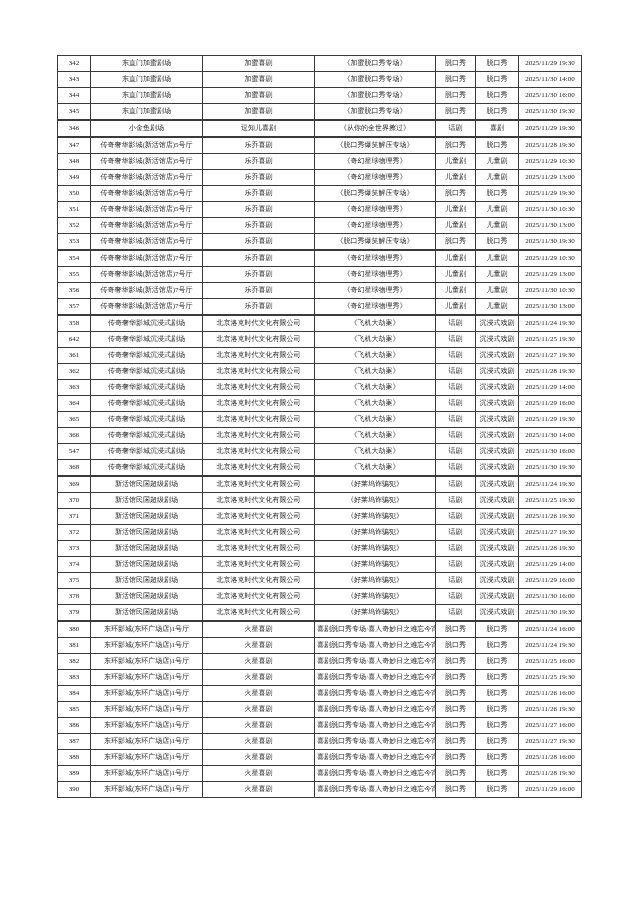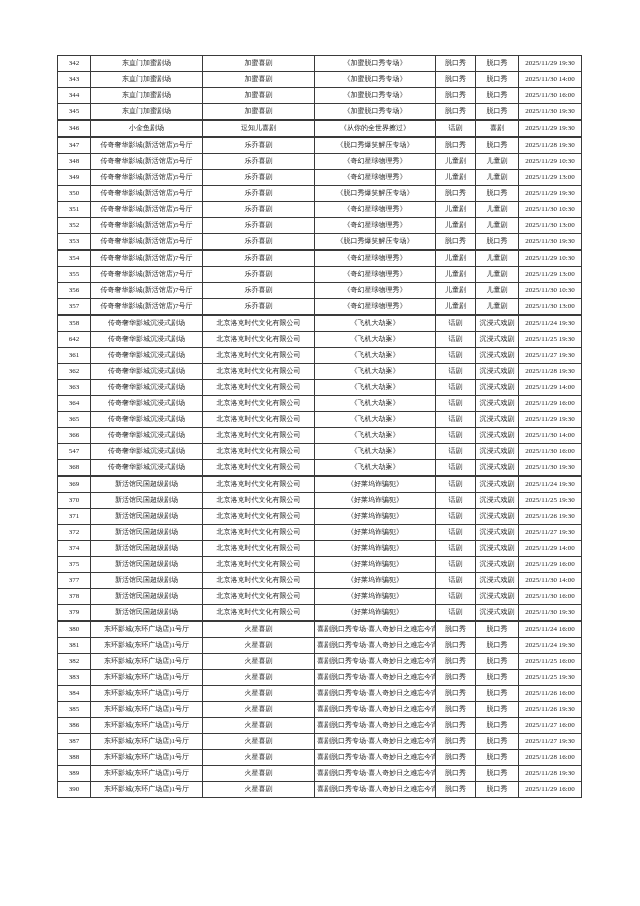--- a/index.html
+++ b/index.html
@@ -329,45 +329,45 @@
         <tr>
           <td>372</td>
           <td>新活馆民国超级剧场</td>
           <td>北京洛克时代文化有限公司</td>
           <td>《好莱坞诈骗犯》</td>
           <td>话剧</td>
           <td>沉浸式戏剧</td>
           <td>2025/11/27 19:30</td>
         </tr>
         <tr>
+          <td>373</td>
+          <td>新活馆民国超级剧场</td>
+          <td>北京洛克时代文化有限公司</td>
+          <td>《好莱坞诈骗犯》</td>
+          <td>话剧</td>
+          <td>沉浸式戏剧</td>
+          <td>2025/11/28 19:30</td>
+        </tr>
+        <tr>
           <td>374</td>
           <td>新活馆民国超级剧场</td>
           <td>北京洛克时代文化有限公司</td>
           <td>《好莱坞诈骗犯》</td>
           <td>话剧</td>
           <td>沉浸式戏剧</td>
           <td>2025/11/29 14:00</td>
         </tr>
         <tr>
           <td>375</td>
           <td>新活馆民国超级剧场</td>
           <td>北京洛克时代文化有限公司</td>
           <td>《好莱坞诈骗犯》</td>
           <td>话剧</td>
           <td>沉浸式戏剧</td>
           <td>2025/11/29 16:00</td>
-        </tr>
-        <tr>
-          <td>377</td>
-          <td>新活馆民国超级剧场</td>
-          <td>北京洛克时代文化有限公司</td>
-          <td>《好莱坞诈骗犯》</td>
-          <td>话剧</td>
-          <td>沉浸式戏剧</td>
-          <td>2025/11/30 14:00</td>
         </tr>
         <tr>
           <td>378</td>
           <td>新活馆民国超级剧场</td>
           <td>北京洛克时代文化有限公司</td>
           <td>《好莱坞诈骗犯》</td>
           <td>话剧</td>
           <td>沉浸式戏剧</td>
           <td>2025/11/30 16:00</td>
         </tr>

